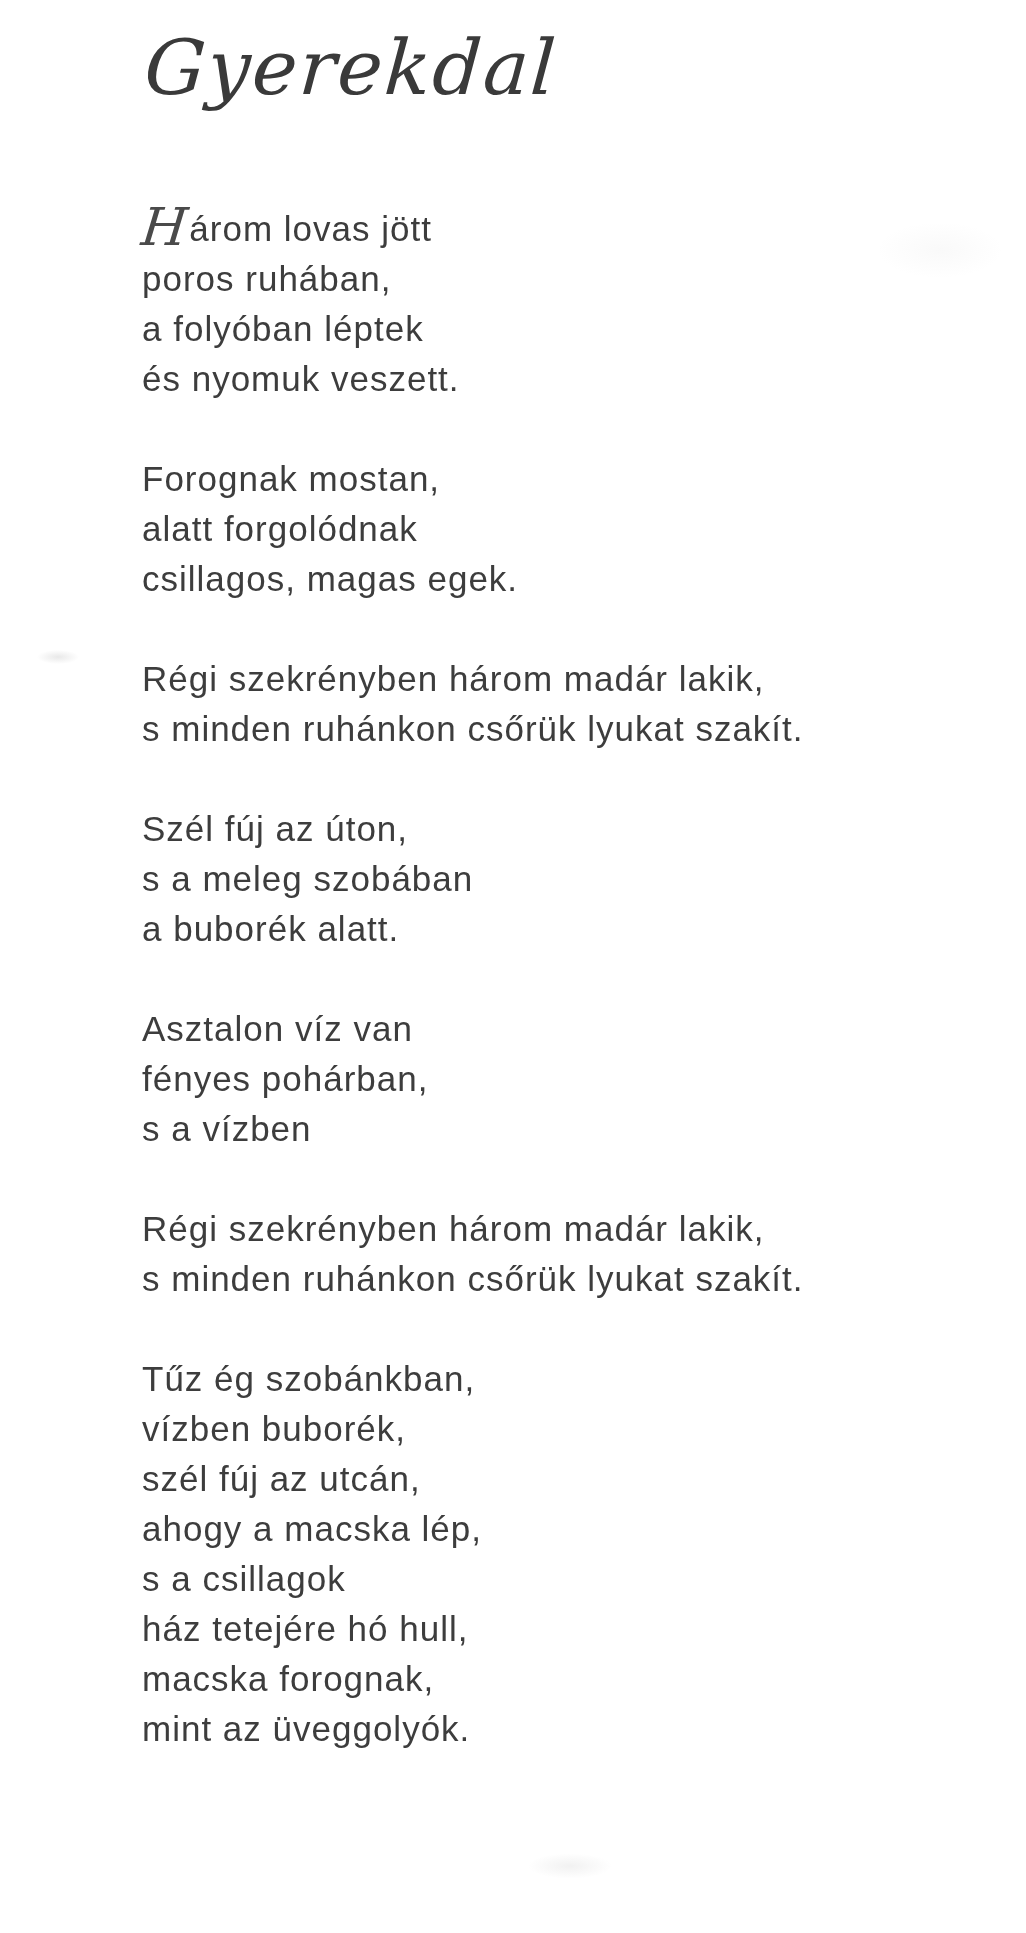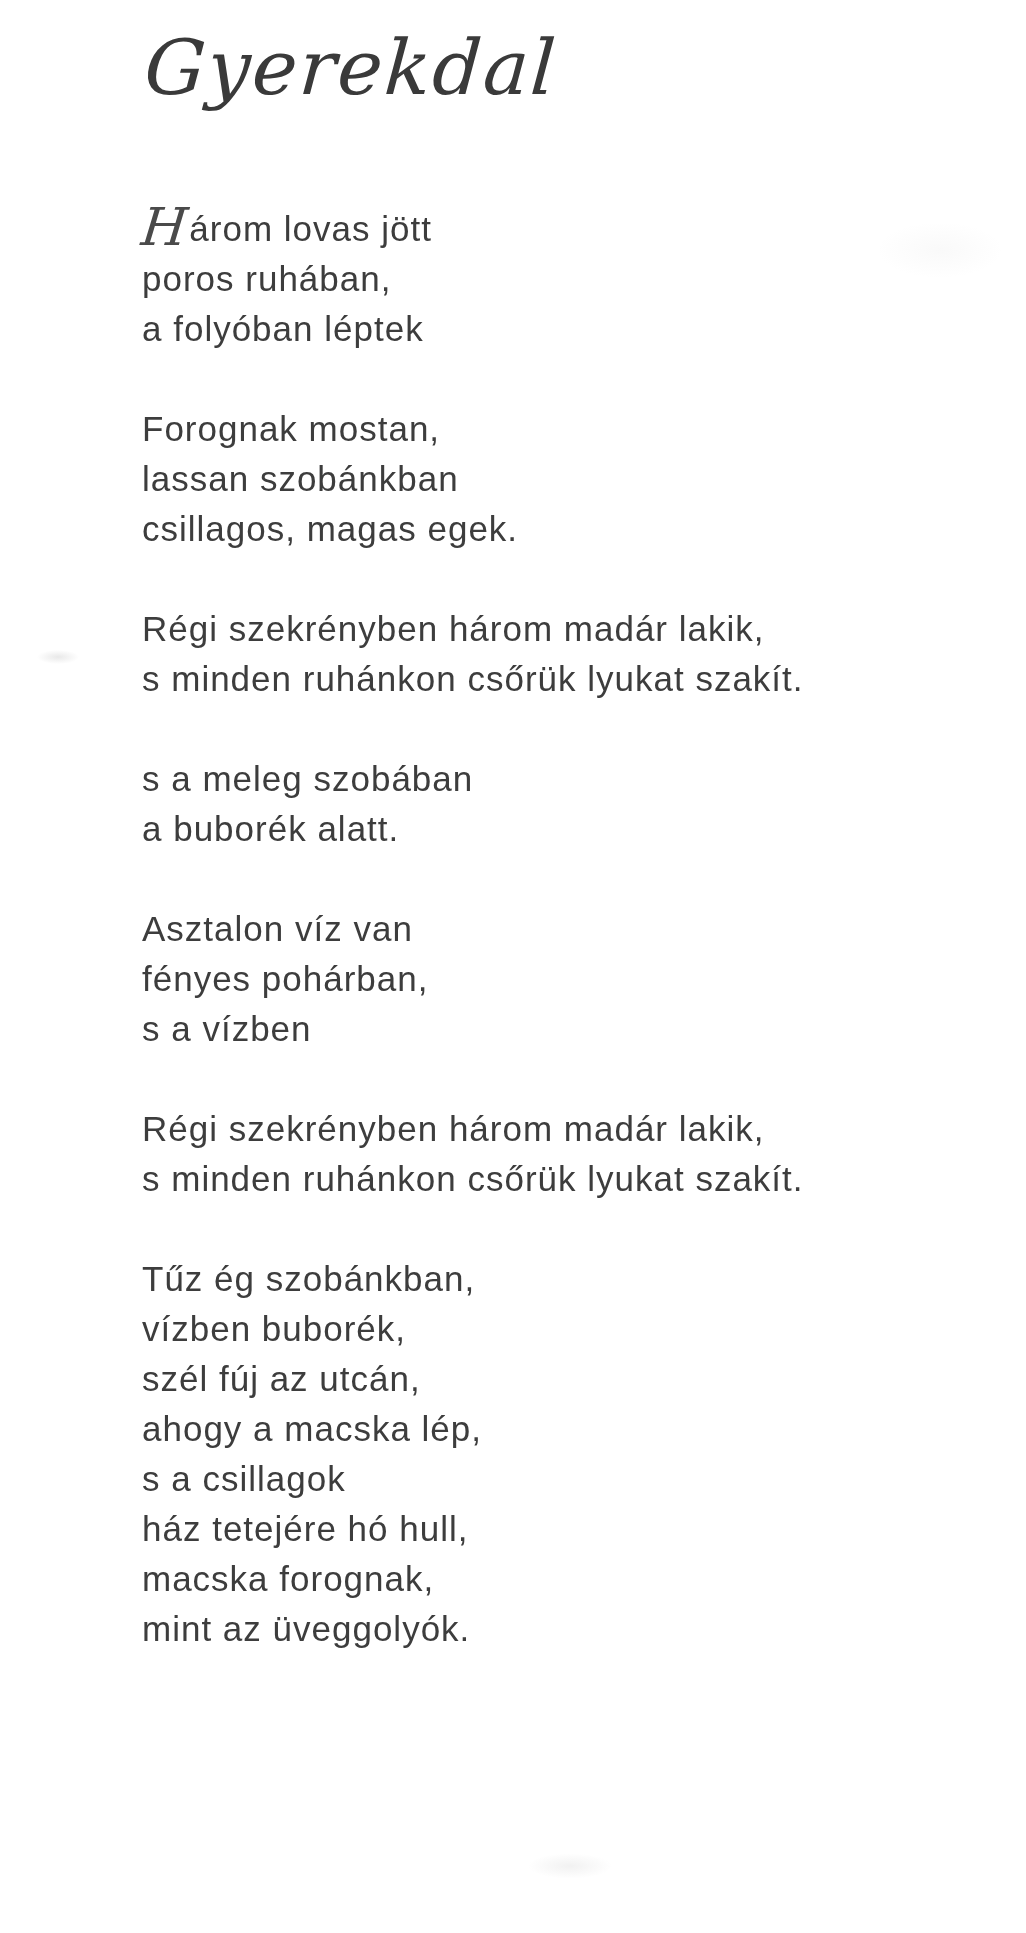--- a/index.html
+++ b/index.html
@@ -71,34 +71,36 @@
 <div class="page">
 
   <h1 class="title">Gyerekdal</h1>
 
   <div class="poem">
 
     <p class="stanza">
       <span class="line"><span class="drop-initial">H</span><span>árom lovas jött</span></span>
       <span class="line">poros ruhában,</span>
       <span class="line">a folyóban léptek</span>
+      <span class="line">és nyomuk veszett.</span>
     </p>
 
     <p class="stanza">
       <span class="line">Forognak mostan,</span>
-      <span class="line">lassan szobánkban</span>
+      <span class="line">alatt forgolódnak</span>
       <span class="line">csillagos, magas egek.</span>
     </p>
 
     <p class="stanza">
       <span class="line">Régi szekrényben három madár lakik,</span>
       <span class="line">s minden ruhánkon csőrük lyukat szakít.</span>
     </p>
 
     <p class="stanza">
+      <span class="line">Szél fúj az úton,</span>
       <span class="line">s a meleg szobában</span>
       <span class="line">a buborék alatt.</span>
     </p>
 
     <p class="stanza">
       <span class="line">Asztalon víz van</span>
       <span class="line">fényes pohárban,</span>
       <span class="line">s a vízben</span>
     </p>
 

